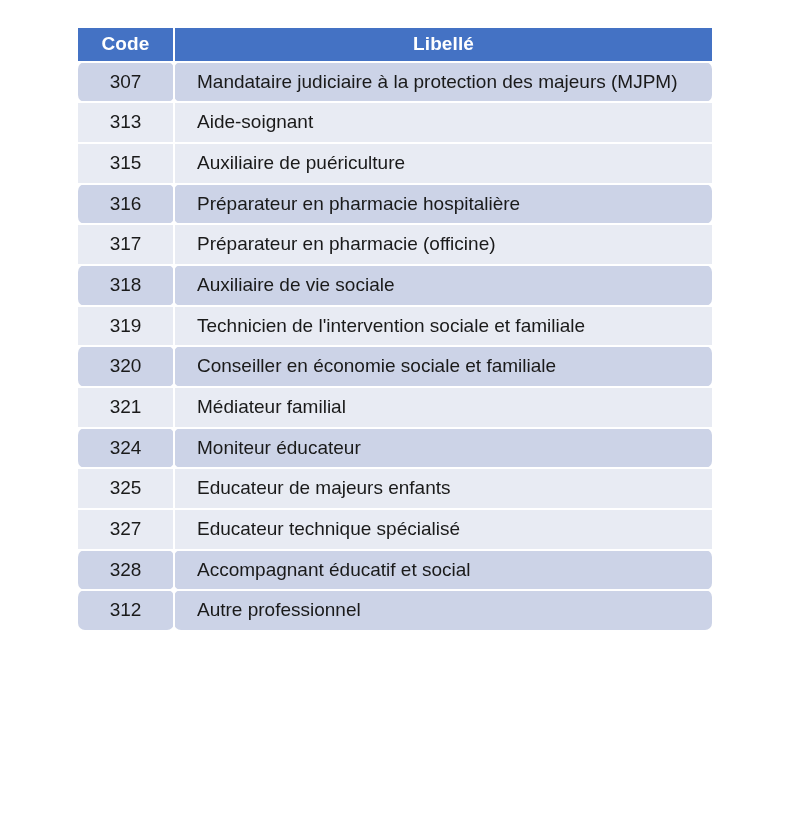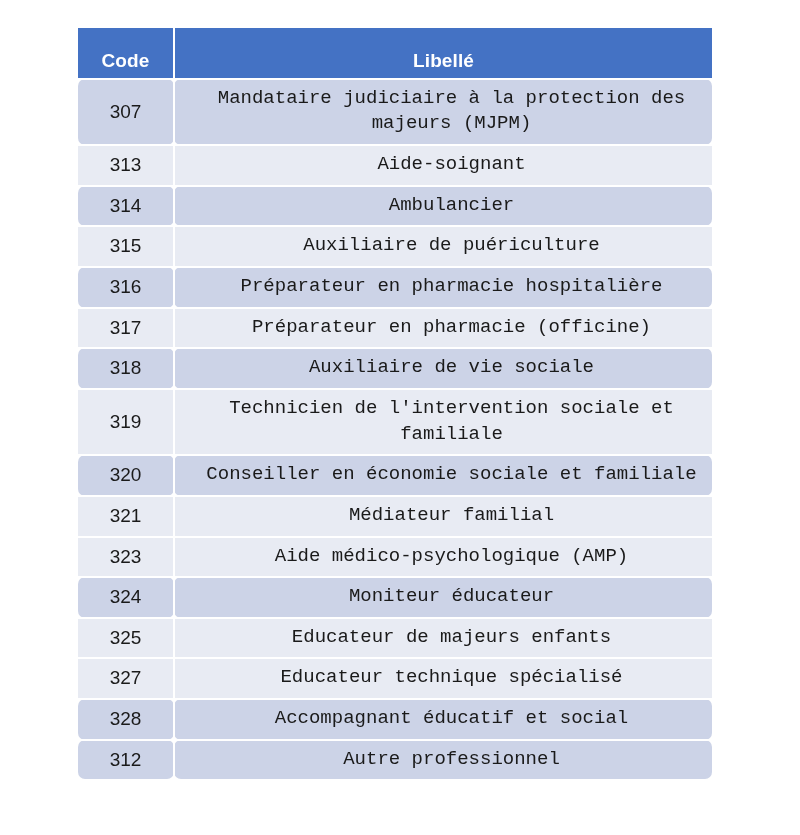--- a/index.html
+++ b/index.html
@@ -36,21 +36,21 @@
   .code-table col.col-code  { width: 96px; }
   .code-table col.col-label { width: 538px; }
 
   
   .code-table thead th {
     background: #4472c4;
     color: #ffffff;
     font-size: 19px;
     font-weight: bold;
     text-align: center;
-    padding: 22px 6px 6px 6px;
+    padding: 5px 6px 6px 6px;
     height: 28px;
     box-sizing: border-box;
     border-right: 2px solid #ffffff;
     border-bottom: 2px solid #ffffff;
     line-height: 1.15;
     letter-spacing: 0.1px;
   }
   .code-table thead th.th-label {
     border-right: none;
   }
@@ -64,24 +64,23 @@
     height: 38px;
     box-sizing: border-box;
     vertical-align: middle;
     border-bottom: 2px solid #ffffff;
     border-right: 2px solid #ffffff;
   }
   .code-table tbody td.cell-code {
     text-align: center;
   }
   .code-table tbody td.cell-label {
-    text-align: center;
+    text-align: left;
     padding-left: 22px;
     border-right: none;
-    font-family: Liberation Mono, monospace;
   }
 
   
   .code-table tbody tr.row-dark  td { background: #ccd3e7; border-radius: 7px; }
   .code-table tbody tr.row-light td { background: #e8ebf3; }
 
   .code-table tbody tr:last-child td {
     border-bottom: none;
   }
 </style>
@@ -103,24 +102,20 @@
     </thead>
     <tbody id="table-body">
         <tr class="row row-dark">
           <td class="cell-code">307</td>
           <td class="cell-label">Mandataire judiciaire à la protection des majeurs (MJPM)</td>
         </tr>
         <tr class="row row-light">
           <td class="cell-code">313</td>
           <td class="cell-label">Aide-soignant</td>
         </tr>
-        <tr class="row row-dark">
-          <td class="cell-code">314</td>
-          <td class="cell-label">Ambulancier</td>
-        </tr>
         <tr class="row row-light">
           <td class="cell-code">315</td>
           <td class="cell-label">Auxiliaire de puériculture</td>
         </tr>
         <tr class="row row-dark">
           <td class="cell-code">316</td>
           <td class="cell-label">Préparateur en pharmacie hospitalière</td>
         </tr>
         <tr class="row row-light">
           <td class="cell-code">317</td>
@@ -135,24 +130,20 @@
           <td class="cell-label">Technicien de l'intervention sociale et familiale</td>
         </tr>
         <tr class="row row-dark">
           <td class="cell-code">320</td>
           <td class="cell-label">Conseiller en économie sociale et familiale</td>
         </tr>
         <tr class="row row-light">
           <td class="cell-code">321</td>
           <td class="cell-label">Médiateur familial</td>
         </tr>
-        <tr class="row row-light">
-          <td class="cell-code">323</td>
-          <td class="cell-label">Aide médico-psychologique (AMP)</td>
-        </tr>
         <tr class="row row-dark">
           <td class="cell-code">324</td>
           <td class="cell-label">Moniteur éducateur</td>
         </tr>
         <tr class="row row-light">
           <td class="cell-code">325</td>
           <td class="cell-label">Educateur de majeurs enfants</td>
         </tr>
         <tr class="row row-light">
           <td class="cell-code">327</td>

